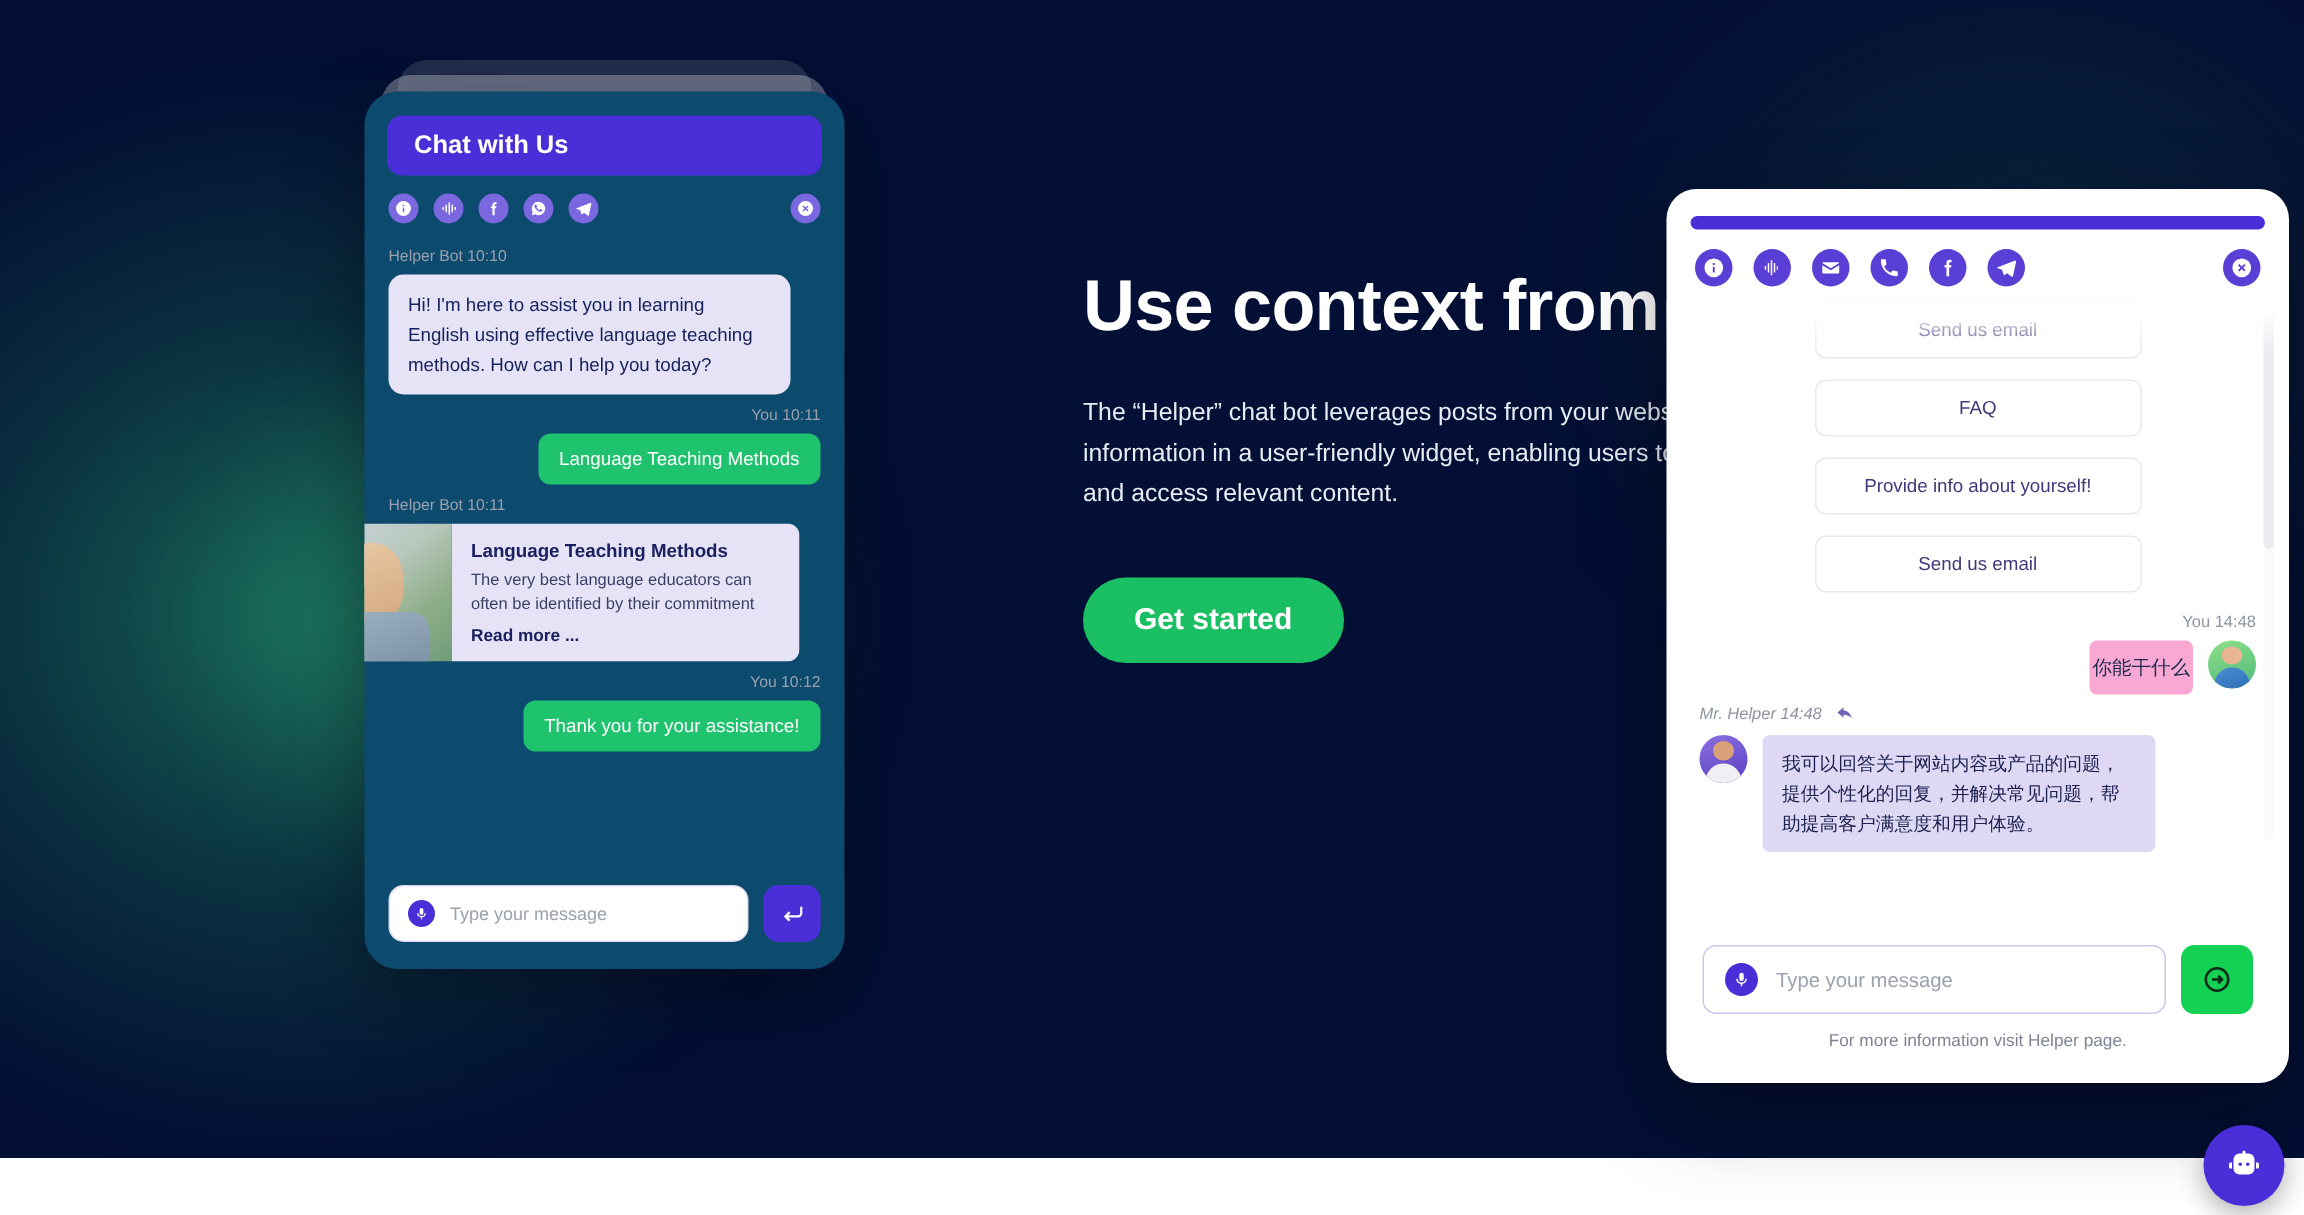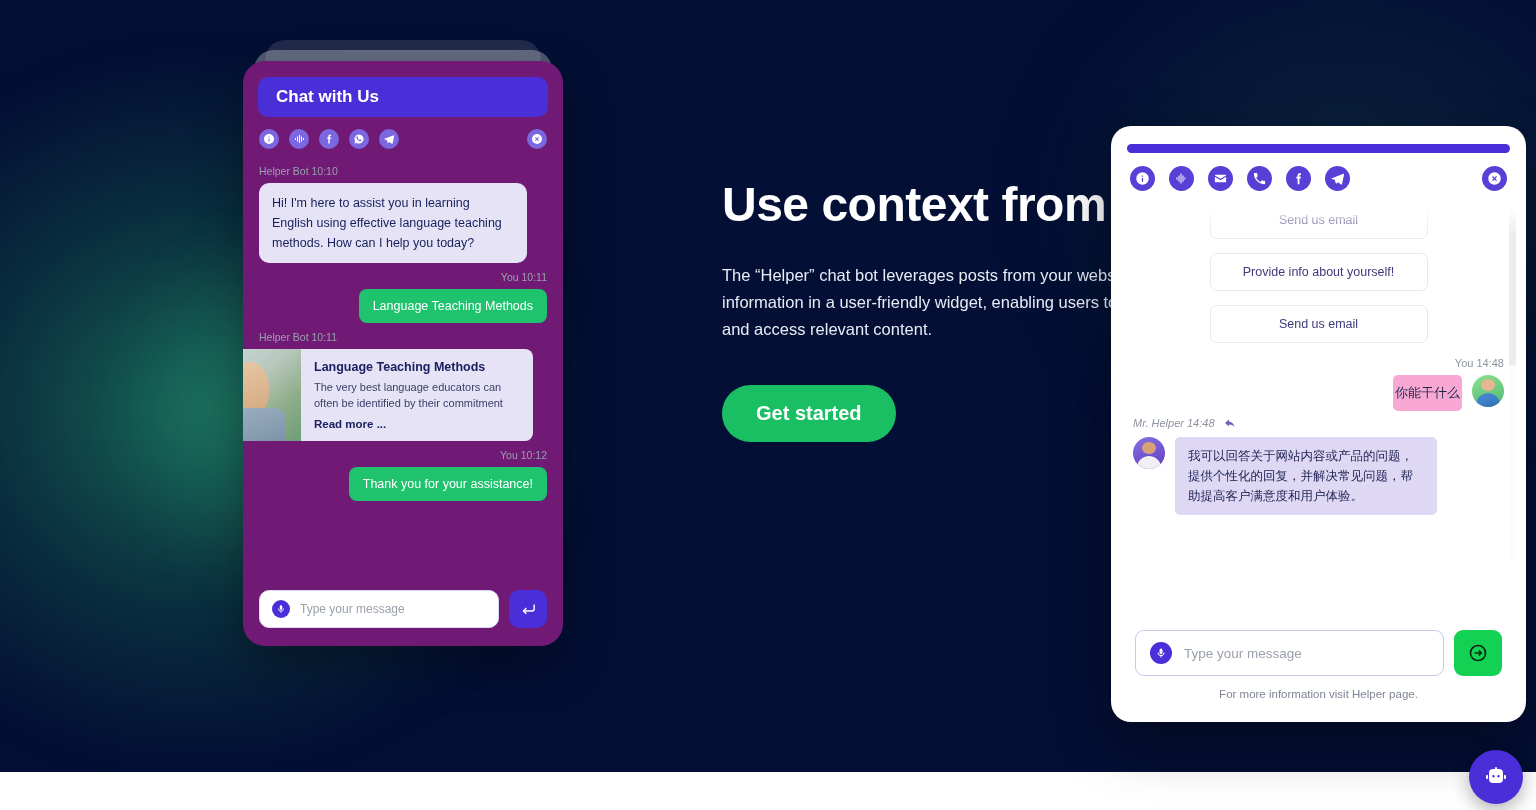--- a/index.html
+++ b/index.html
@@ -51,21 +51,21 @@
   
   .left-stack { position:absolute; left:243px; top:40px; width:320px; height:570px; z-index:4; }
   .ghost {
     position:absolute; border-radius:20px; background:rgba(255,255,255,0.16);
   }
   .ghost.g1 { left:22px; top:0px; width:276px; height:40px; background:rgba(255,255,255,0.12); }
   .ghost.g2 { left:11px; top:10px; width:298px; height:40px; background:rgba(255,255,255,0.30); }
 
   .lwidget {
     position:absolute; left:0; top:21px; width:320px; height:585px;
-    background:#701a75; border-radius:22px;
+    background:#0c4a6e; border-radius:22px;
     box-shadow:0 18px 48px rgba(0,0,0,0.35);
     overflow:hidden;
   }
   .lw-head {
     margin:16px 15px 0 15px; height:40px; background:#4a2fd9; border-radius:10px;
     display:flex; align-items:center; padding-left:18px;
   }
   .lw-head span { color:#fff; font-size:17px; font-weight:bold; }
   .lw-icons { display:flex; align-items:center; padding:12px 16px 0 16px; }
   .ic {
@@ -388,20 +388,21 @@
         </svg>
     </div>
   </div>
 
   <div class="rw-sep"></div>
 
   <div class="rw-scroll">
     <div class="fade-top"></div>
 
     <div class="qbtn first">Send us email</div>
+    <div class="qbtn">FAQ</div>
     <div class="qbtn">Provide info about yourself!</div>
     <div class="qbtn">Send us email</div>
 
     <div class="rmeta">You  14:48</div>
     <div class="row-me">
       <div class="cn-me">你能干什么</div>
       <div class="av av-me"></div>
     </div>
 
     <div class="rmeta left">

